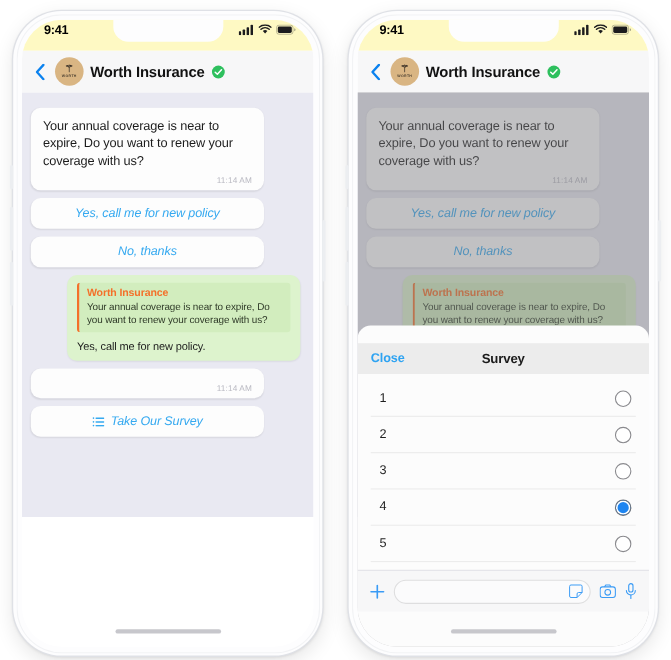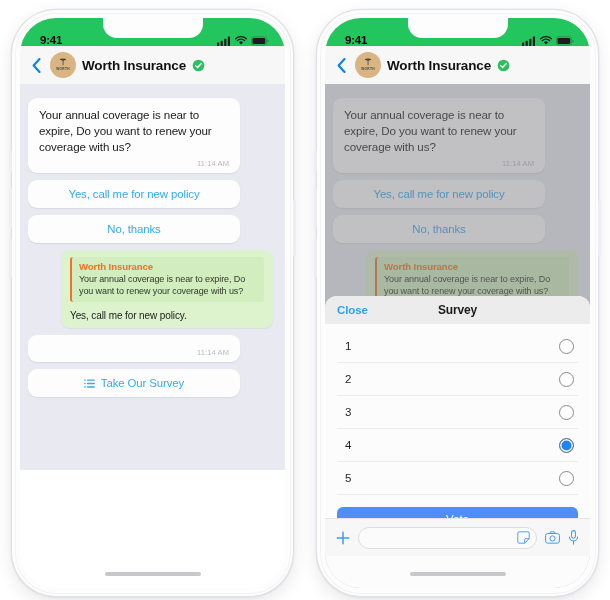--- a/index.html
+++ b/index.html
@@ -76,23 +76,23 @@
     background: #fdfdfe;
     border-bottom-left-radius: 14px;
     border-bottom-right-radius: 14px;
     z-index: 40;
   }
 
   
   .statusbar {
     position: relative;
     height: 28px;
-    background: #22c55e;
-    display: flex;
-    align-items: flex-end;
+    background: #fef9c3;
+    display: flex;
+    align-items: flex-start;
     justify-content: space-between;
     padding: 4px 16px 0 20px;
     z-index: 30;
   }
   .clock {
     font-size: 11.5px;
     font-weight: bold;
     color: #000;
     letter-spacing: -0.2px;
   }
@@ -172,20 +172,21 @@
     border-radius: 9px;
     padding: 8px 10px;
     box-shadow: 0 1px 1.5px rgba(0,0,0,0.08);
     text-align: center;
     font-size: 11.4px;
     color: #35a9f0;
     margin-bottom: 7px;
     max-width: 212px;
     cursor: pointer;
     letter-spacing: -0.1px;
+    font-style: italic;
   }
   .quick.with-icon {
     display: flex;
     align-items: center;
     justify-content: center;
     gap: 6px;
   }
 
   
   .out-wrap { display: flex; justify-content: flex-end; margin-bottom: 7px; }
@@ -286,20 +287,21 @@
     z-index: 35;
     overflow: hidden;
   }
   .modal-head {
     height: 28px;
     background: #ececec;
     display: flex;
     align-items: center;
     padding: 0 12px;
     position: relative;
+    margin-top: 16px;
   }
   .modal-close {
     font-size: 11.5px;
     color: #2ea3f2;
     font-weight: bold;
     cursor: pointer;
     letter-spacing: -0.1px;
   }
   .modal-title {
     position: absolute;

